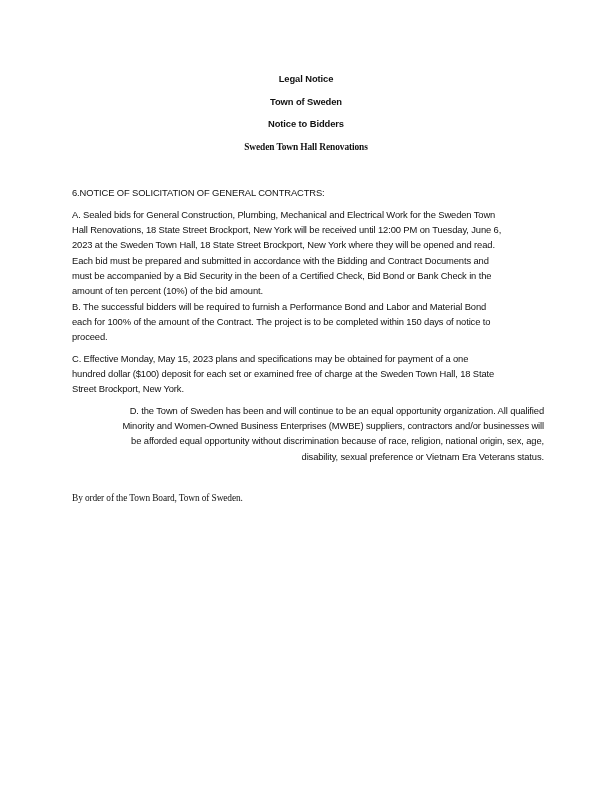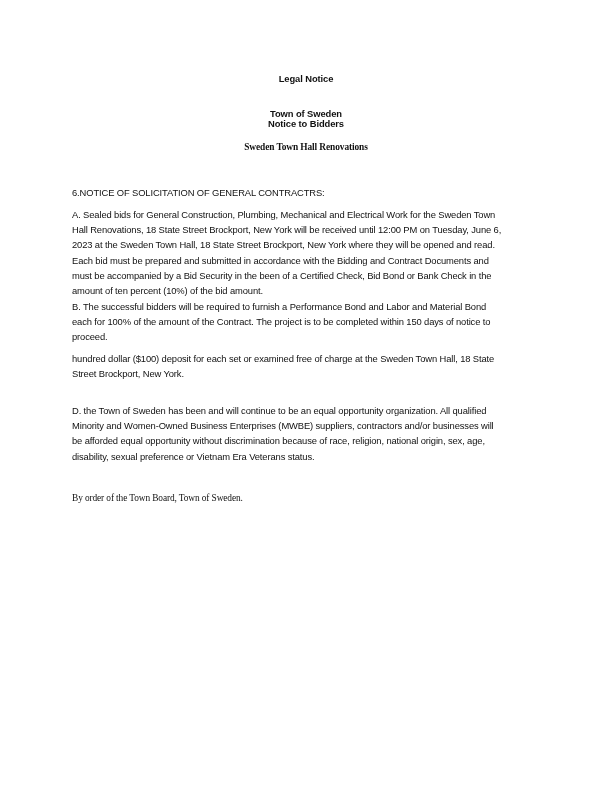--- a/index.html
+++ b/index.html
@@ -26,37 +26,37 @@
       position: absolute;
       left: 0;
       width: 612px;
       text-align: center;
       font-weight: bold;
       font-size: 9.4px;
       line-height: 12px;
       letter-spacing: -0.1px;
     }
     .h1 { top: 73px; }
-    .h2 { top: 108px; }
+    .h2 { top: 96px; }
     .h3 { top: 118px; text-align: center; }
     .h4 { top: 141px; font-family: Liberation Serif, serif; }
 
     .body-text {
       position: absolute;
       left: 72px;
       width: 472px;
       font-size: 9.4px;
       line-height: 15.2px;
       letter-spacing: -0.12px;
     }
     .section-heading { top: 185px; }
     .para-a { top: 207px; }
     .para-b { top: 299px; }
     .para-c { top: 351px; }
-    .para-d { top: 403px; }
+    .para-d { top: 403px; text-align: right; }
     .closing { top: 491px; font-family: Liberation Serif, serif; }
 
     .line { display: block; white-space: nowrap; }
   </style>
 </head>
 <body>
 
 <div class="page">
 
   <div class="header-line h1">Legal Notice</div>
@@ -75,20 +75,21 @@
     <span class="line">amount of ten percent (10%) of the bid amount.</span>
   </div>
 
   <div class="body-text para-b">
     <span class="line">B. The successful bidders will be required to furnish a Performance Bond and Labor and Material Bond</span>
     <span class="line">each for 100% of the amount of the Contract. The project is to be completed within 150 days of notice to</span>
     <span class="line">proceed.</span>
   </div>
 
   <div class="body-text para-c">
+    <span class="line">C. Effective Monday, May 15, 2023 plans and specifications may be obtained for payment of a one</span>
     <span class="line">hundred dollar ($100) deposit for each set or examined free of charge at the Sweden Town Hall, 18 State</span>
     <span class="line">Street Brockport, New York.</span>
   </div>
 
   <div class="body-text para-d">
     <span class="line">D. the Town of Sweden has been and will continue to be an equal opportunity organization. All qualified</span>
     <span class="line">Minority and Women-Owned Business Enterprises (MWBE) suppliers, contractors and/or businesses will</span>
     <span class="line">be afforded equal opportunity without discrimination because of race, religion, national origin, sex, age,</span>
     <span class="line">disability, sexual preference or Vietnam Era Veterans status.</span>
   </div>

